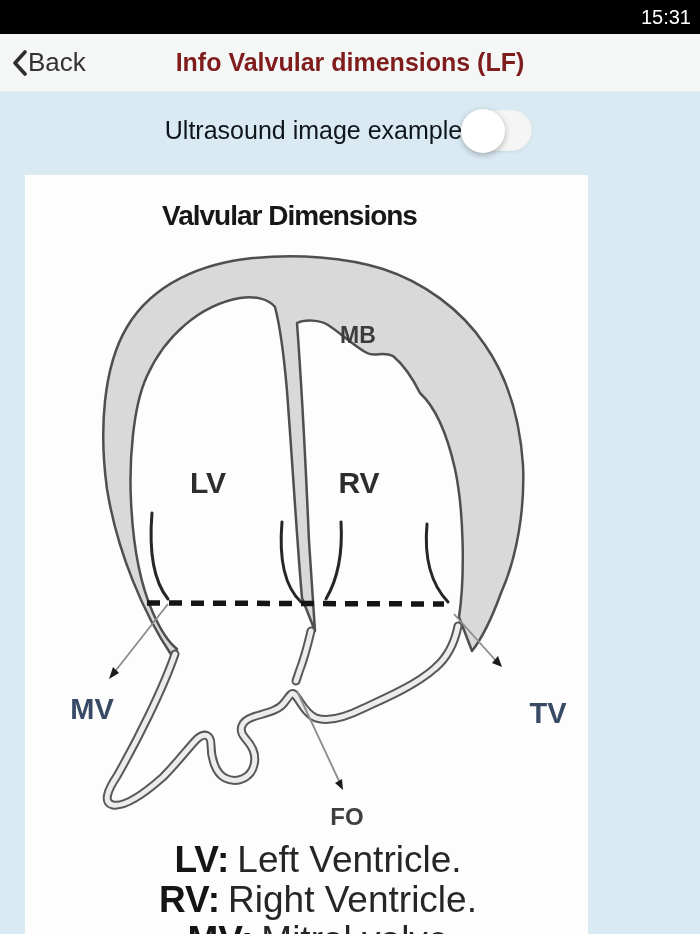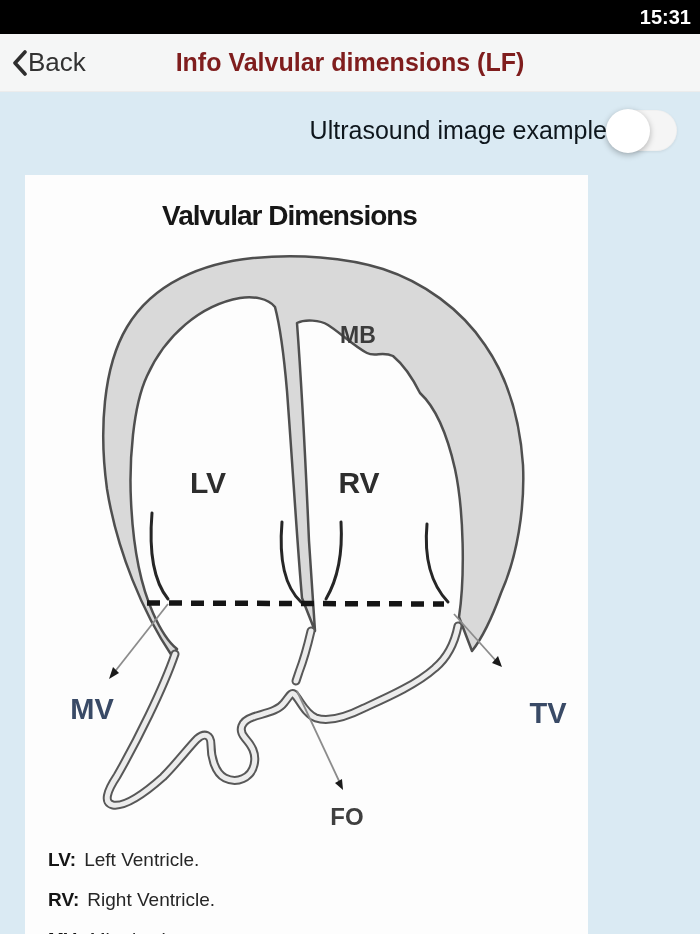--- a/index.html
+++ b/index.html
@@ -5,39 +5,39 @@
   * { margin:0; padding:0; box-sizing:border-box; }
   html,body { width:700px; height:934px; overflow:hidden; }
   body {
     font-family:"Liberation Sans", sans-serif;
     background:#daeaf3;
     position:relative;
   }
   .status-bar {
     height:34px; background:#000; color:#fff;
     display:flex; align-items:center; justify-content:flex-end;
-    padding:0 9px; font-size:20px; font-weight:bold;
+    padding:0 9px; font-size:20px; font-weight:normal;
   }
   .nav-bar {
     height:58px; background:#f5f6f6;
     display:flex; align-items:center; position:relative;
     border-bottom:1px solid #ececec;
   }
   .back-button {
     position:absolute; left:12px; top:0; height:100%;
     display:flex; align-items:center; 
     background:none; border:none; cursor:pointer;
     font-family:inherit; font-size:26px; color:#323232;
   }
   .nav-title {
     width:100%; text-align:center;
     font-size:25px; font-weight:bold; color:#7f1d1d;
   }
   .toggle-row {
-    display:flex; align-items:center; justify-content:flex-end;
+    display:flex; align-items:center; justify-content:center;
     padding:12px 23px 0 20px; height:64px;
   }
   .toggle-label { font-size:25px; color:#0e161c; }
   .switch {
     width:70px; height:41px; border-radius:21px;
     background:#f5f5f5; position:relative; cursor:pointer;
     box-shadow:0 1px 3px rgba(0,0,0,0.08), inset 0 0 0 1px rgba(0,0,0,0.02);
   }
   .switch .knob {
     position:absolute; left:-1px; top:-1px;
@@ -50,21 +50,21 @@
     width:563px; height:880px;
     background:#fdfdfd;
   }
   .card-title {
     margin:16px 34px 0 0; text-align:center;
     font-size:28px; line-height:50px; font-weight:bold;
     color:#171717; letter-spacing:-1px;
   }
   .diagram-svg { display:block; }
   .legend { padding-left:23px; margin-top:4px; }
-  .legend-item { font-size:19px; line-height:40px; color:#262626; }
+  .legend-item { font-size:37px; line-height:40px; color:#262626;text-align:center; }
   .legend-item b { color:#151515; margin-right:8px; }
   svg text { font-family:"Liberation Sans", sans-serif; }
 </style>
 </head>
 <body>
 
 <div class="status-bar">
   <span>15:31</span>
 </div>
 

